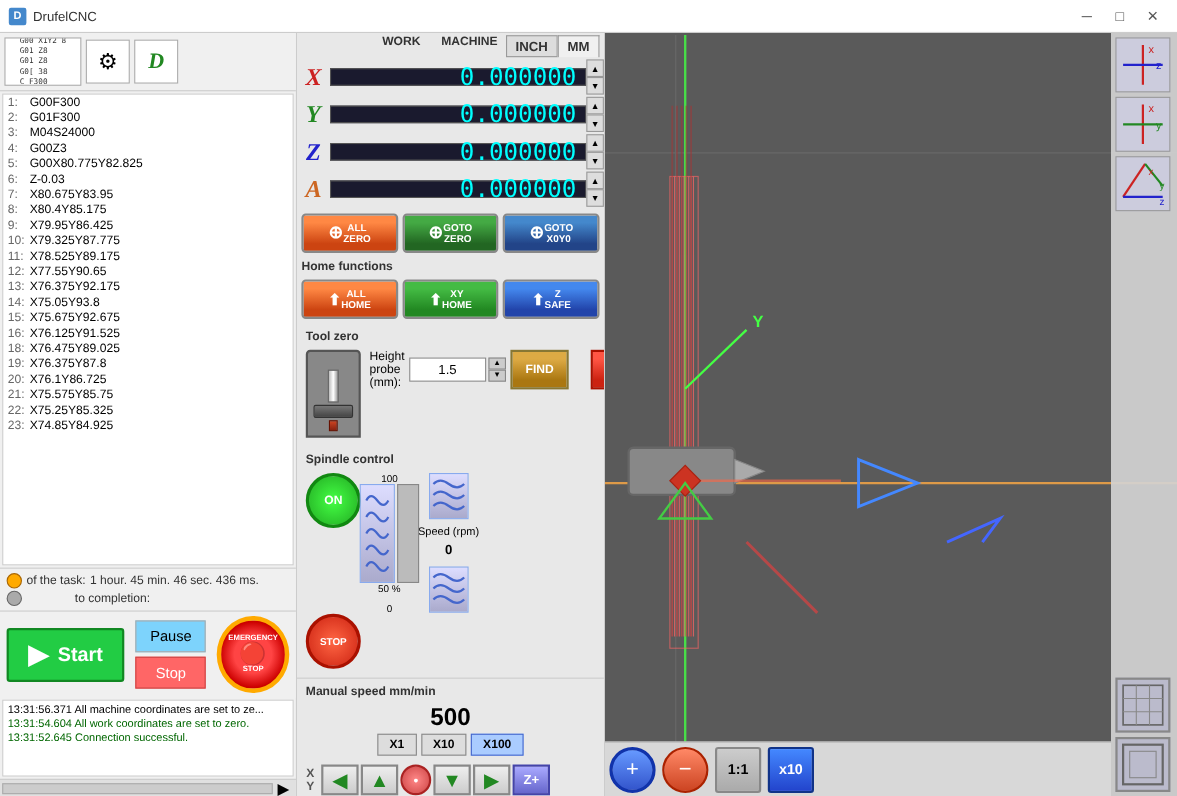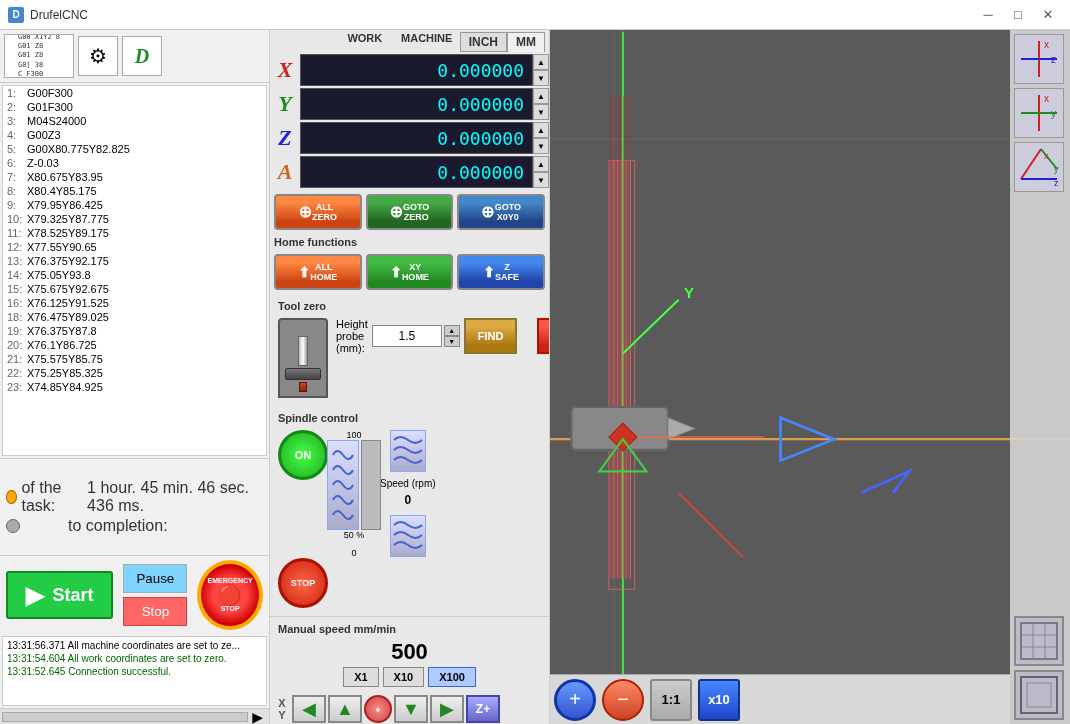--- a/index.html
+++ b/index.html
@@ -26,21 +26,21 @@
     
     .left-panel { width: 270px; display: flex; flex-direction: column; background: #f0f0f0; border-right: 1px solid #ccc; }
     .toolbar { display: flex; align-items: center; padding: 4px; background: #f0f0f0; border-bottom: 1px solid #ccc; gap: 4px; }
     .tool-icon-btn { width: 40px; height: 40px; border: 1px solid #aaa; background: white; display: flex; align-items: center; justify-content: center; cursor: pointer; font-size: 18px; }
     
     .gcode-list { flex: 1; overflow-y: scroll; background: white; border: 1px solid #ccc; margin: 2px; }
     .gcode-line { padding: 1px 4px; display: flex; font-size: 11px; color: #333; cursor: default; }
     .gcode-num { color: #666; min-width: 20px; }
     .gcode-text { color: #000; }
 
-    .status-bar { padding: 20px 6px; font-size: 16px; color: #333; background: #f0f0f0; border-top: 1px solid #ccc; }
+    .status-bar { padding: 4px 6px; font-size: 11px; color: #333; background: #f0f0f0; border-top: 1px solid #ccc; }
     .status-bar .task-row { display: flex; align-items: center; gap: 4px; }
     .status-icon { width: 14px; height: 14px; border-radius: 50%; display: inline-block; }
 
     
     .controls-bar { display: flex; align-items: center; gap: 6px; padding: 4px 6px; background: #f0f0f0; border-top: 1px solid #ccc; }
     .start-btn { background: #22cc44; border: 2px solid #118822; color: white; font-size: 18px; font-weight: bold; padding: 8px 18px; cursor: pointer; display: flex; align-items: center; gap: 8px; border-radius: 3px; }
     .emergency-stop { width: 80px; height: 70px; border-radius: 50%; background: radial-gradient(circle, #ff4444 40%, #cc0000 70%, #990000 100%); border: 4px solid #ffaa00; display: flex; align-items: center; justify-content: center; cursor: pointer; font-size: 8px; font-weight: bold; color: white; text-align: center; line-height: 1.2; position: relative; }
     .pause-btn { background: #7dd3fc; border: 1px solid #aaa; padding: 6px 12px; cursor: pointer; }
     .stop-btn { background: #ff6666; border: 1px solid #cc4444; padding: 6px 12px; cursor: pointer; color: white; }
 
@@ -53,21 +53,21 @@
     
     .middle-panel { width: 280px; display: flex; flex-direction: column; background: #e8e8e8; border-right: 1px solid #ccc; overflow-y: auto; }
     .axis-header { display: flex; font-size: 11px; font-weight: bold; color: #333; padding: 2px 4px; gap: 4px; }
     .axis-header span { flex: 1; text-align: center; }
     .axis-row { display: flex; align-items: center; margin-bottom: 2px; }
     .axis-label { width: 30px; height: 32px; display: flex; align-items: center; justify-content: center; font-size: 22px; font-weight: bold; cursor: pointer; }
     .axis-label.x { color: #cc2222; }
     .axis-label.y { color: #228822; }
     .axis-label.z { color: #2222cc; }
     .axis-label.a { color: #cc6622; }
-    .axis-value { flex: 1; background: #1a1a2e; color: #00ffff; font-family: monospace; font-size: 18px; text-align: left; padding: 4px 8px; border: 1px solid #555; height: 32px; display: flex; align-items: center; justify-content: flex-end; }
+    .axis-value { flex: 1; background: #1a1a2e; color: #00ffff; font-family: monospace; font-size: 22px; text-align: left; padding: 4px 8px; border: 1px solid #555; height: 16px; display: flex; align-items: center; justify-content: flex-end; }
     .axis-scroll { display: flex; flex-direction: column; width: 16px; }
     .axis-scroll-btn { width: 16px; height: 16px; background: #ddd; border: 1px solid #999; cursor: pointer; display: flex; align-items: center; justify-content: center; font-size: 8px; }
 
     
     .zero-buttons { display: flex; gap: 4px; padding: 4px; }
     .zero-btn { flex: 1; height: 36px; border: 2px solid #888; border-radius: 4px; cursor: pointer; display: flex; align-items: center; justify-content: center; font-size: 10px; font-weight: bold; text-align: center; }
     .zero-btn.all-zero { background: linear-gradient(180deg, #ff8844 20%, #cc4411 80%); color: white; }
     .zero-btn.goto-zero { background: linear-gradient(180deg, #44aa44 20%, #226622 80%); color: white; }
     .zero-btn.goto-xoyo { background: linear-gradient(180deg, #4488cc 20%, #224488 80%); color: white; }
 

